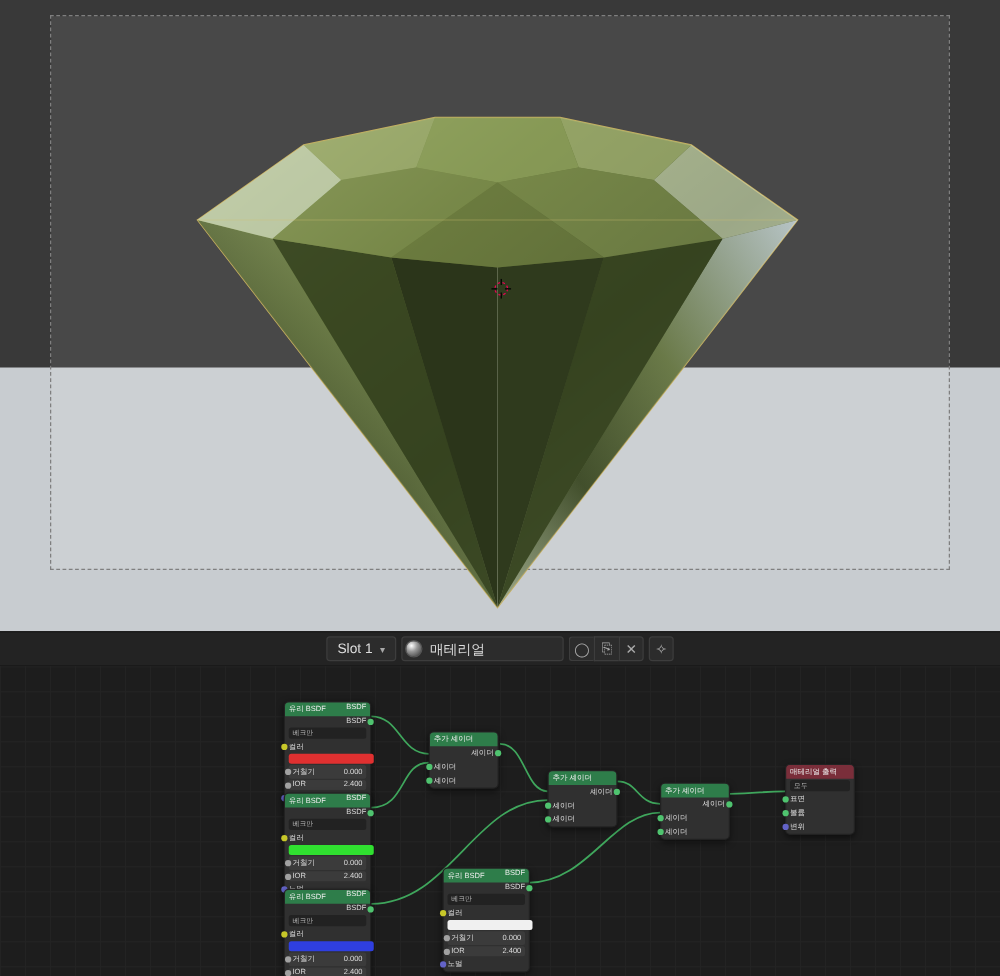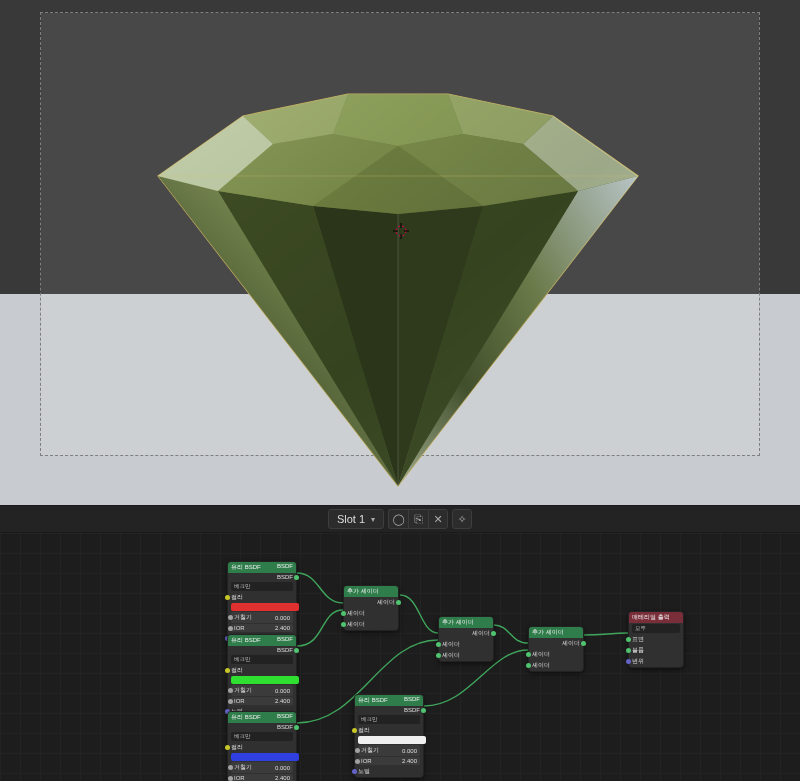--- a/index.html
+++ b/index.html
@@ -218,20 +218,24 @@
     <line x1="0" y1="8" x2="5" y2="8" stroke="#000" stroke-width="1"></line>
     <line x1="11" y1="8" x2="16" y2="8" stroke="#000" stroke-width="1"></line>
   </svg>
 </div>
 
 <div class="toolbar">
   <div class="tb-slot">
     <span>Slot 1</span>
     <span class="chev">▾</span>
   </div>
+  <div class="tb-mat">
+    <span class="mat-ball"></span>
+    <span>매테리얼</span>
+  </div>
   <div class="tb-group">
     <div class="tb-iconbtn">
         <span>◯</span>
       </div>
     <div class="tb-iconbtn">
         <span>⎘</span>
       </div>
     <div class="tb-iconbtn">
         <span>✕</span>
       </div>

